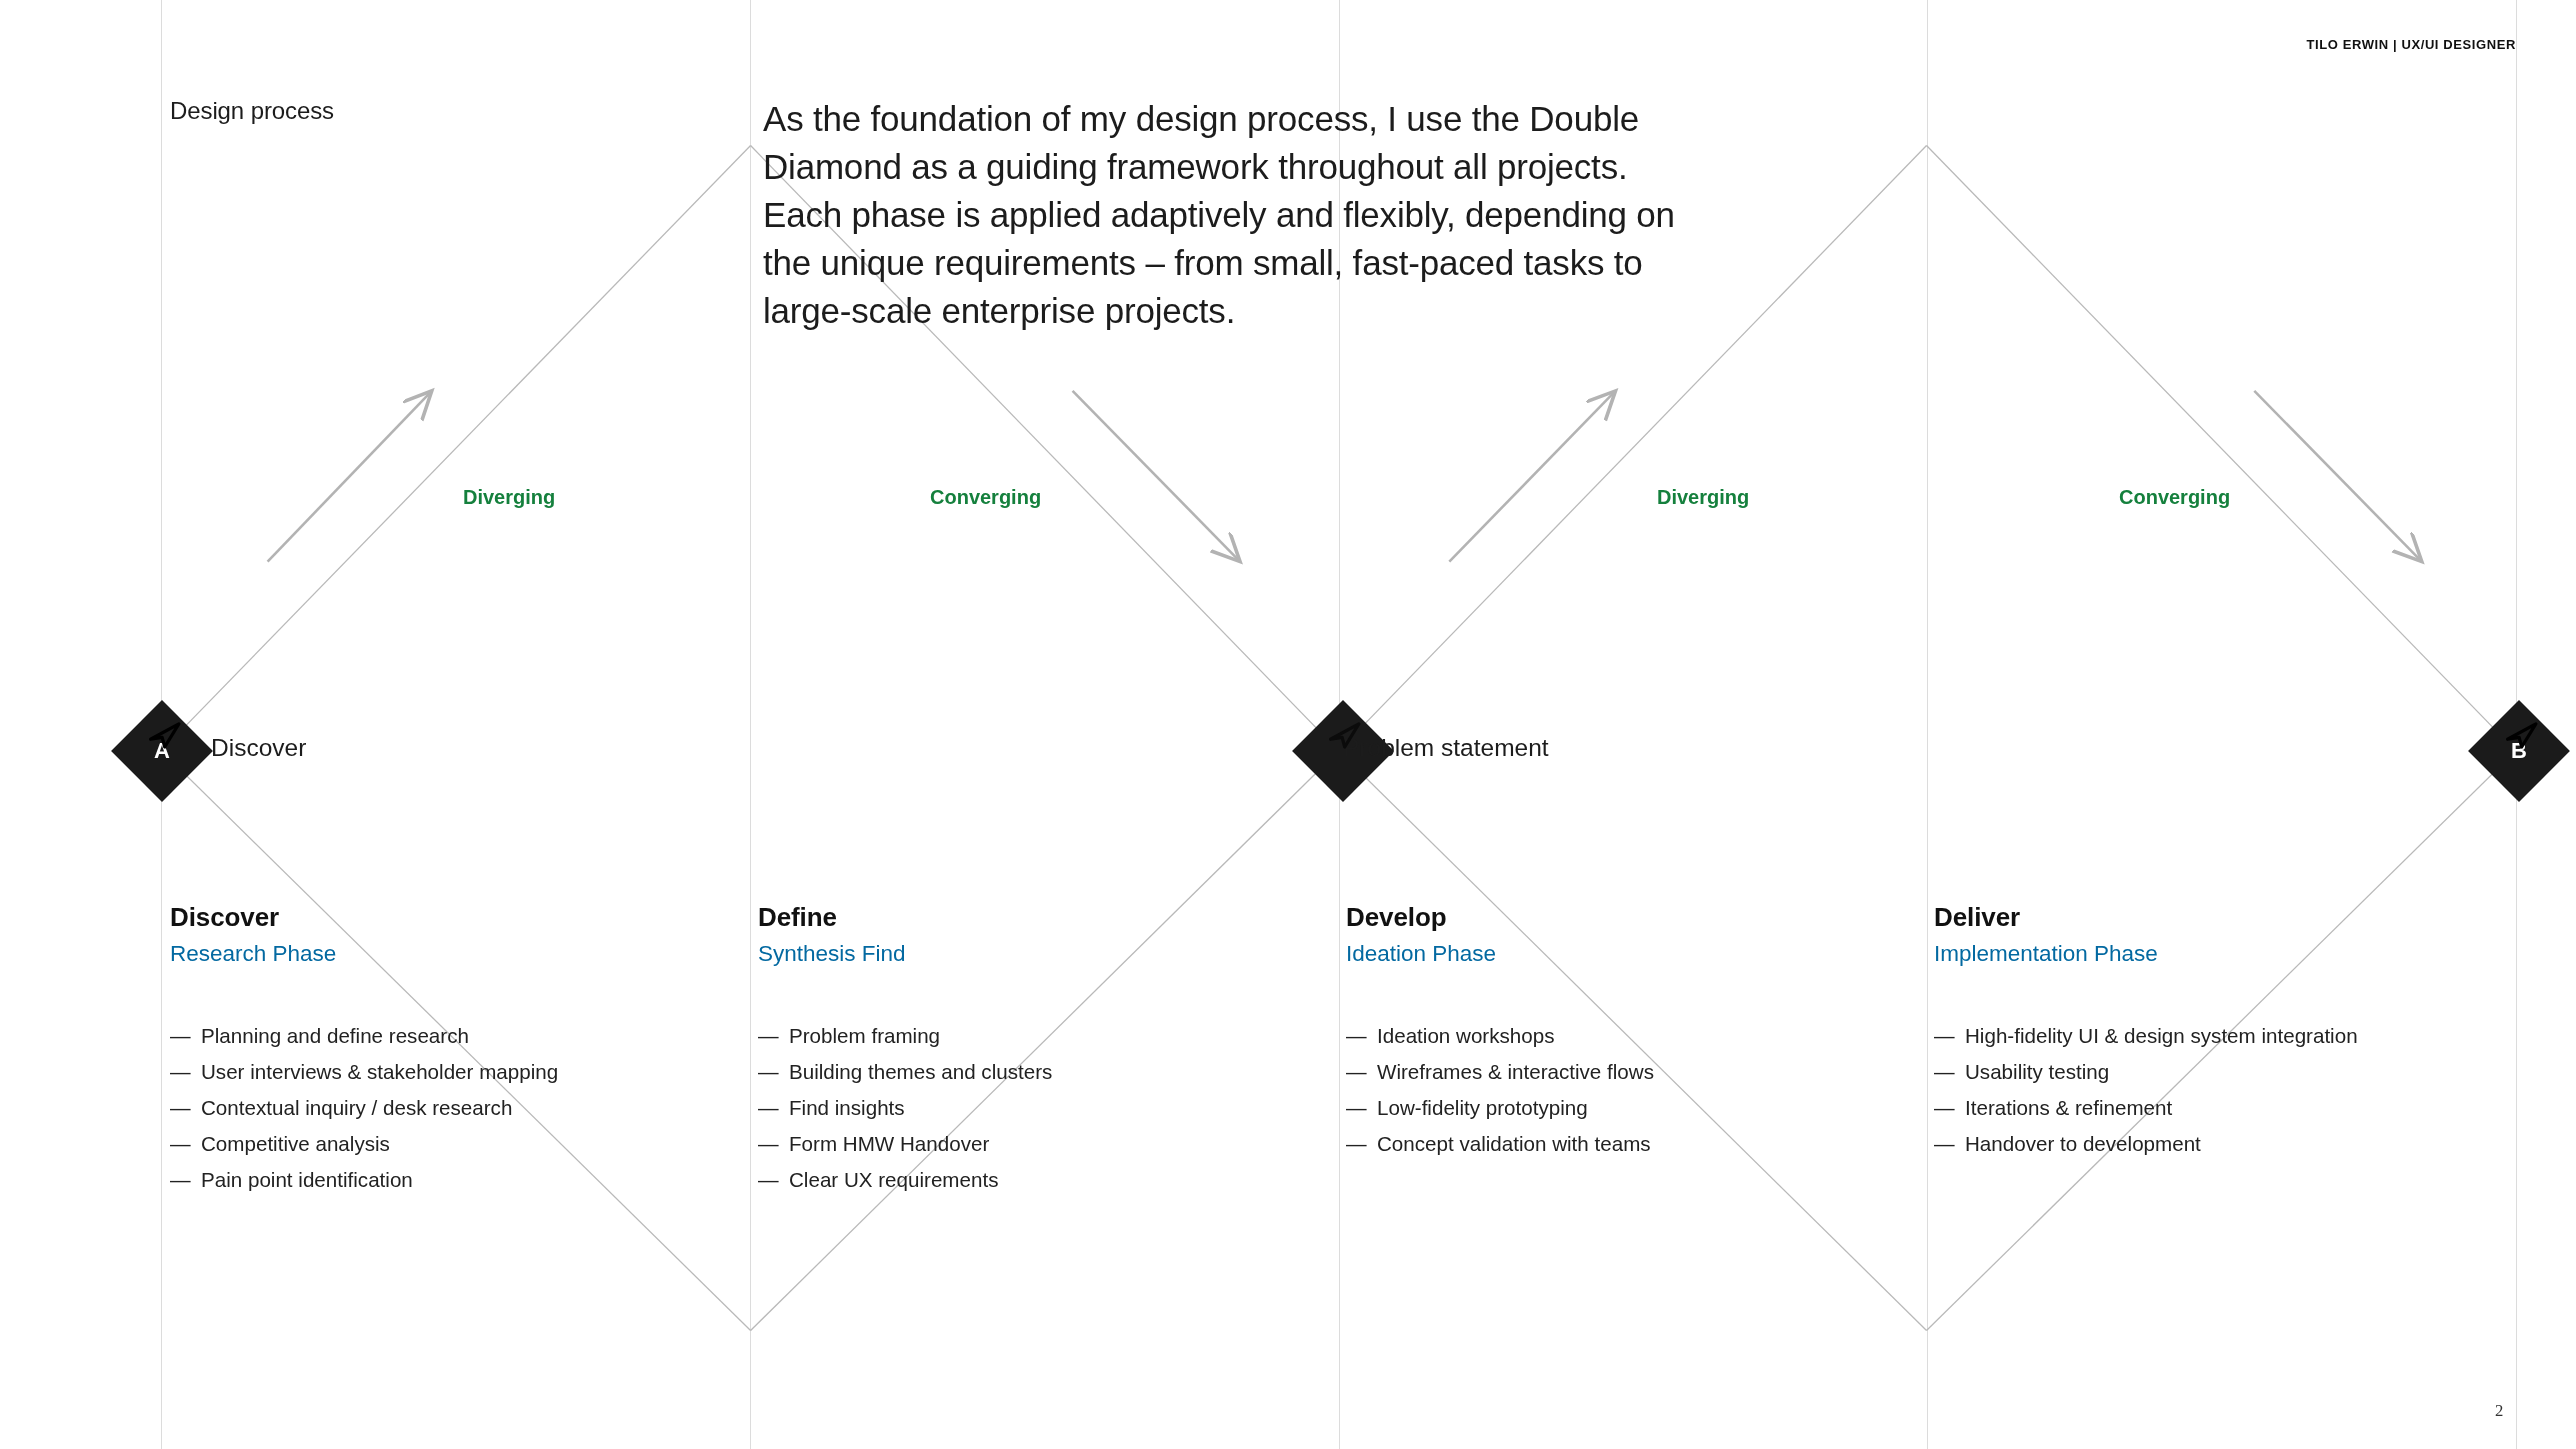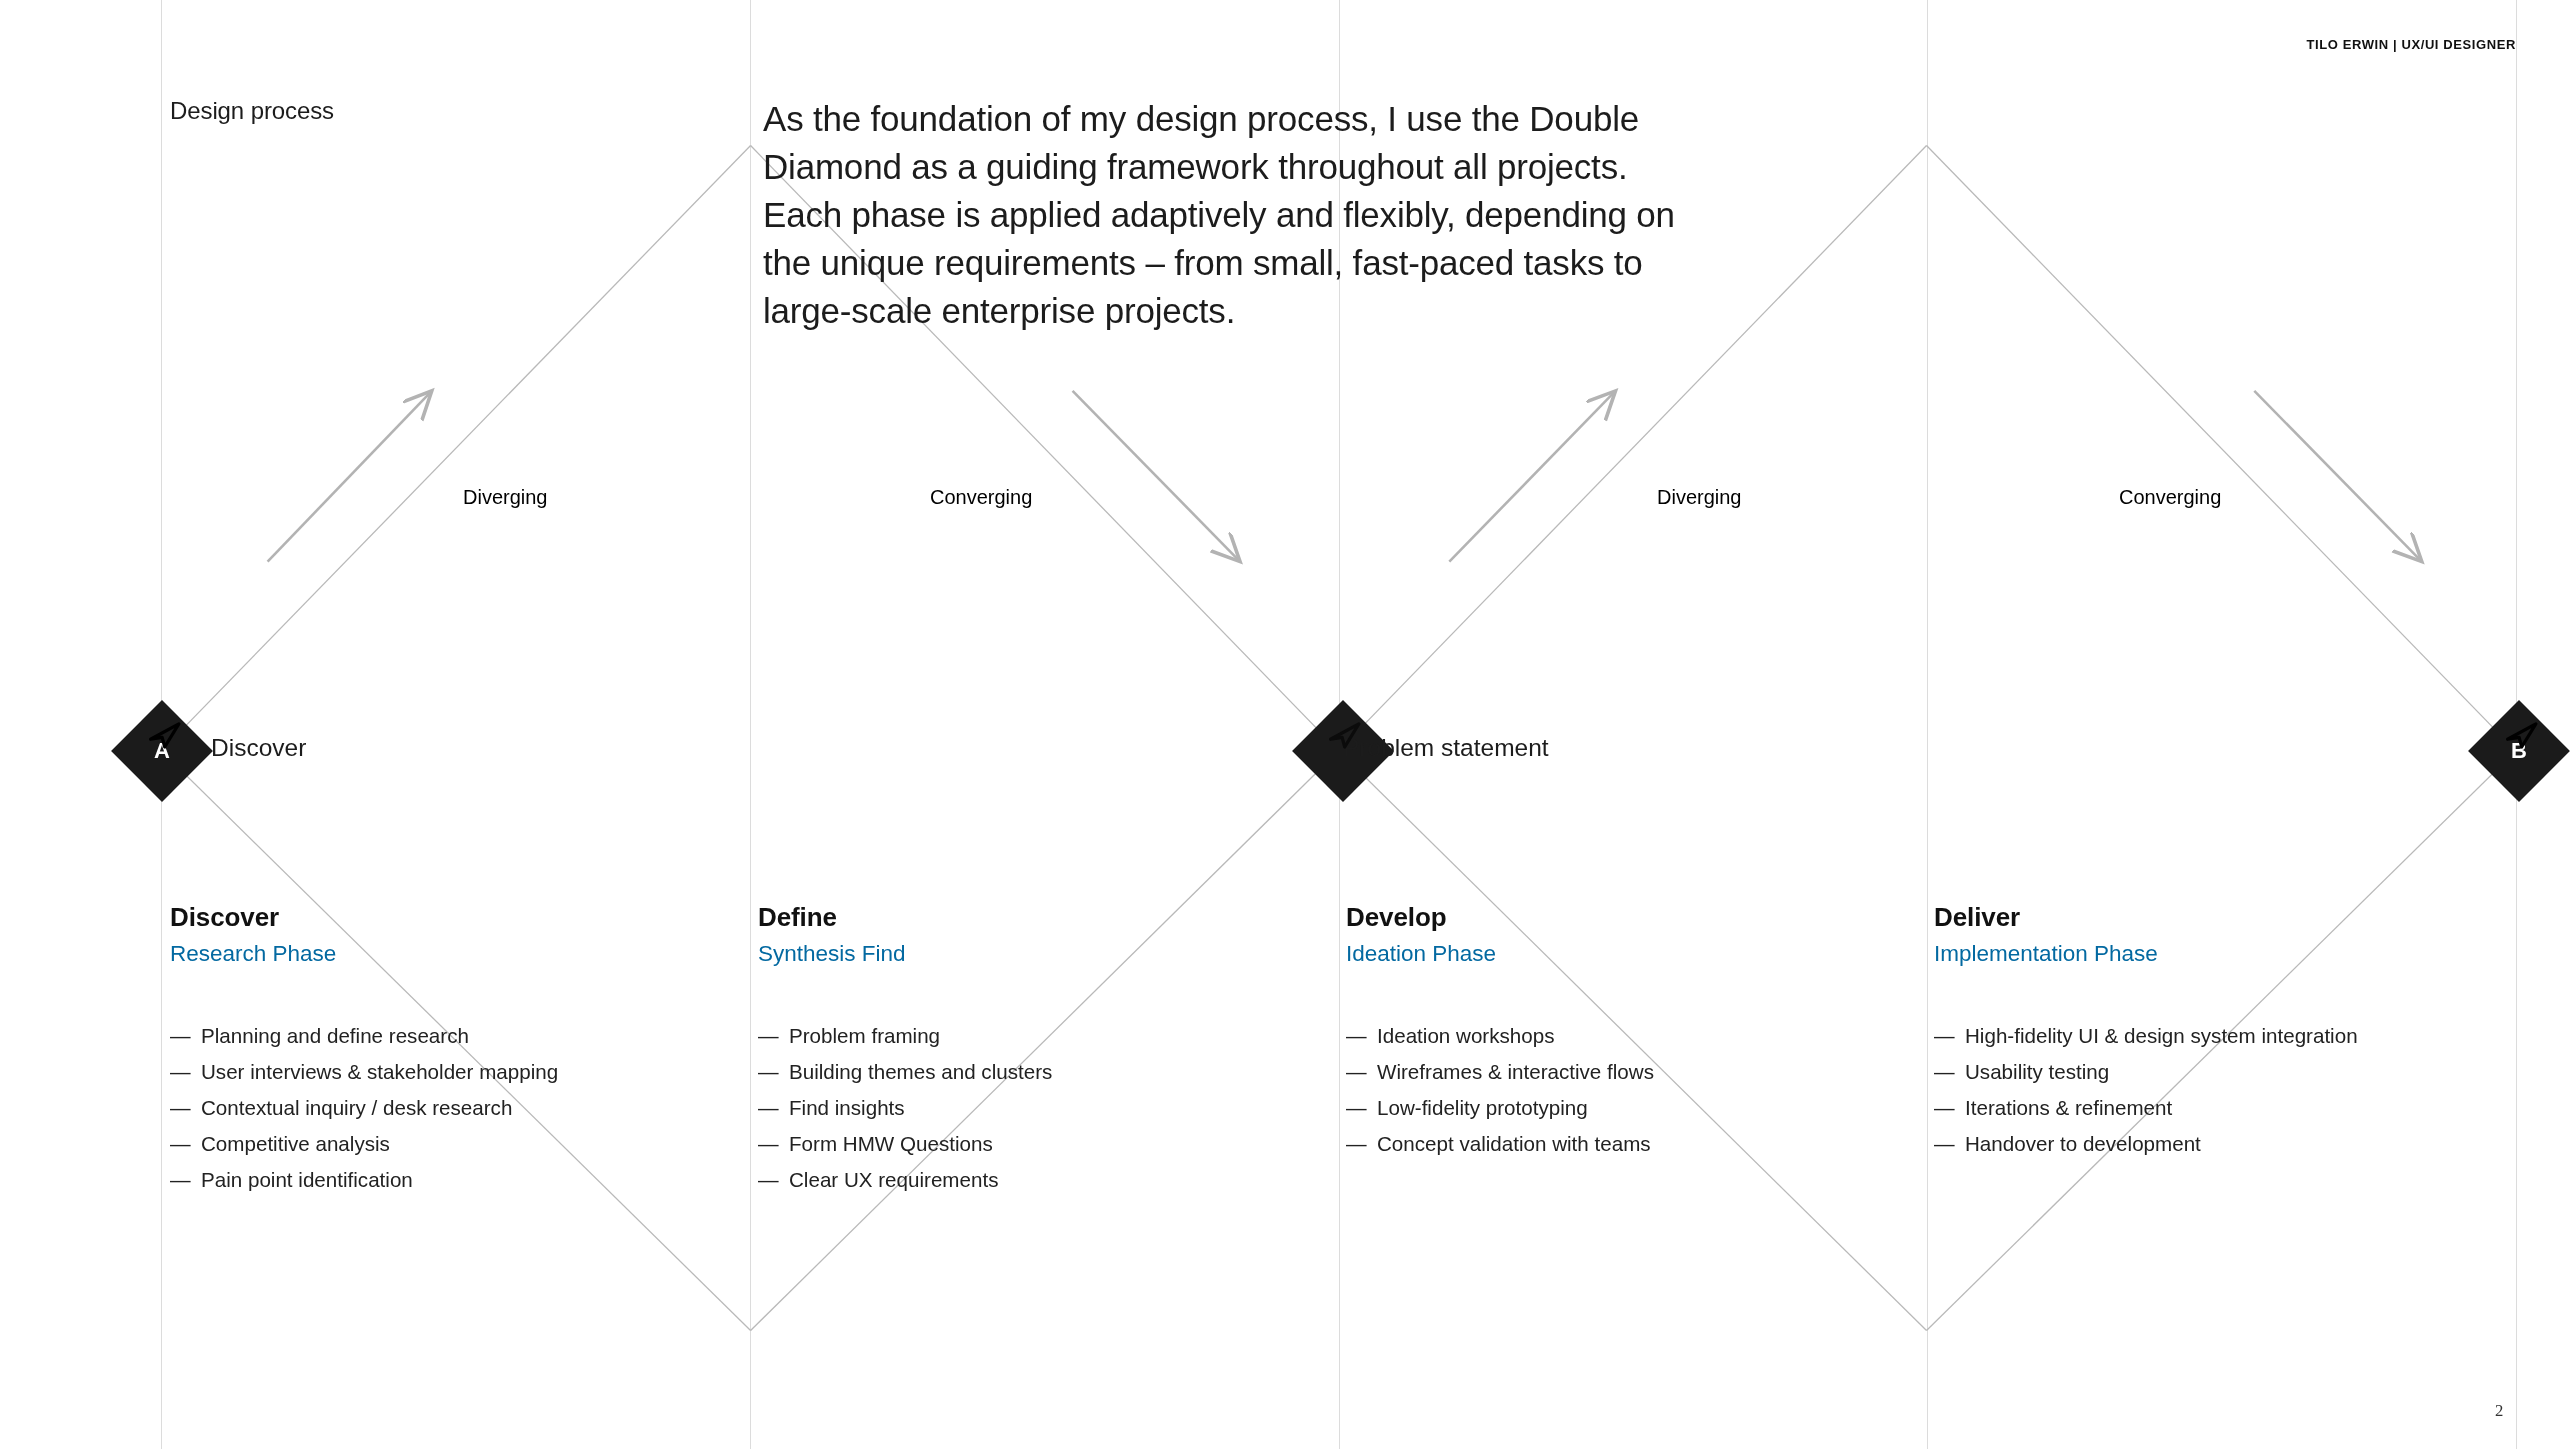--- a/index.html
+++ b/index.html
@@ -74,22 +74,22 @@
     font-weight:400;
     color:#1c1c1c;
     letter-spacing:-0.2px;
   }
 
   
   .dc-label {
     position:absolute;
     top:486px;
     font-size:20px;
-    font-weight:400;
-    color:#000000;
+    font-weight:700;
+    color:#15803d;
     white-space:nowrap;
   }
   .dc-label.l0 { left:463px; }
   .dc-label.l1 { left:930px; }
   .dc-label.l2 { left:1657px; }
   .dc-label.l3 { left:2119px; }
 
   
   .marker {
     position:absolute;
@@ -309,21 +309,21 @@
       <li>
           <span class="dash">—</span>
           <span>Building themes and clusters</span>
         </li>
       <li>
           <span class="dash">—</span>
           <span>Find insights</span>
         </li>
       <li>
           <span class="dash">—</span>
-          <span>Form HMW Questions</span>
+          <span>Form HMW Handover</span>
         </li>
       <li>
           <span class="dash">—</span>
           <span>Clear UX requirements</span>
         </li>
     </ul>
   </div>
 
   <div class="phase p2">
     <div class="phase-name">Develop</div>

